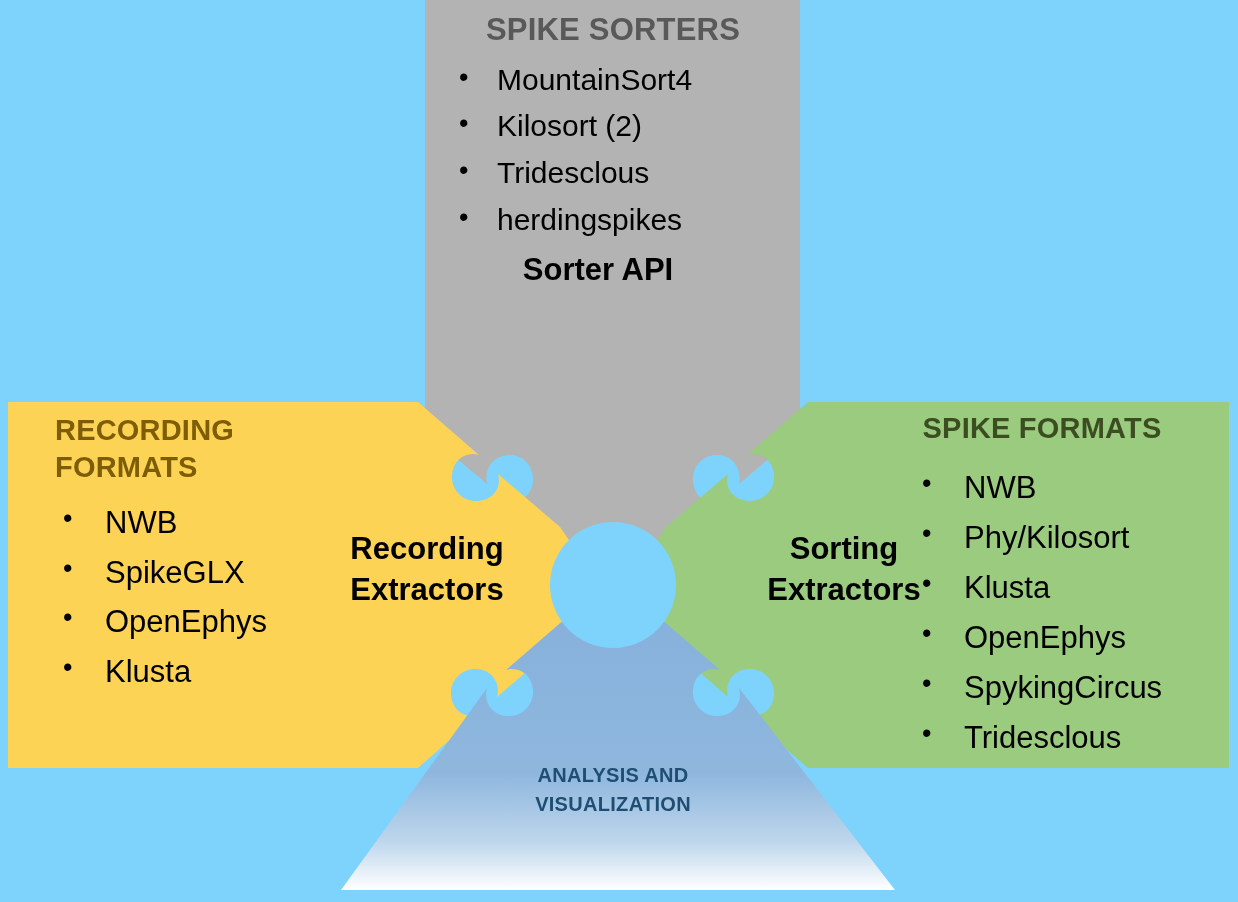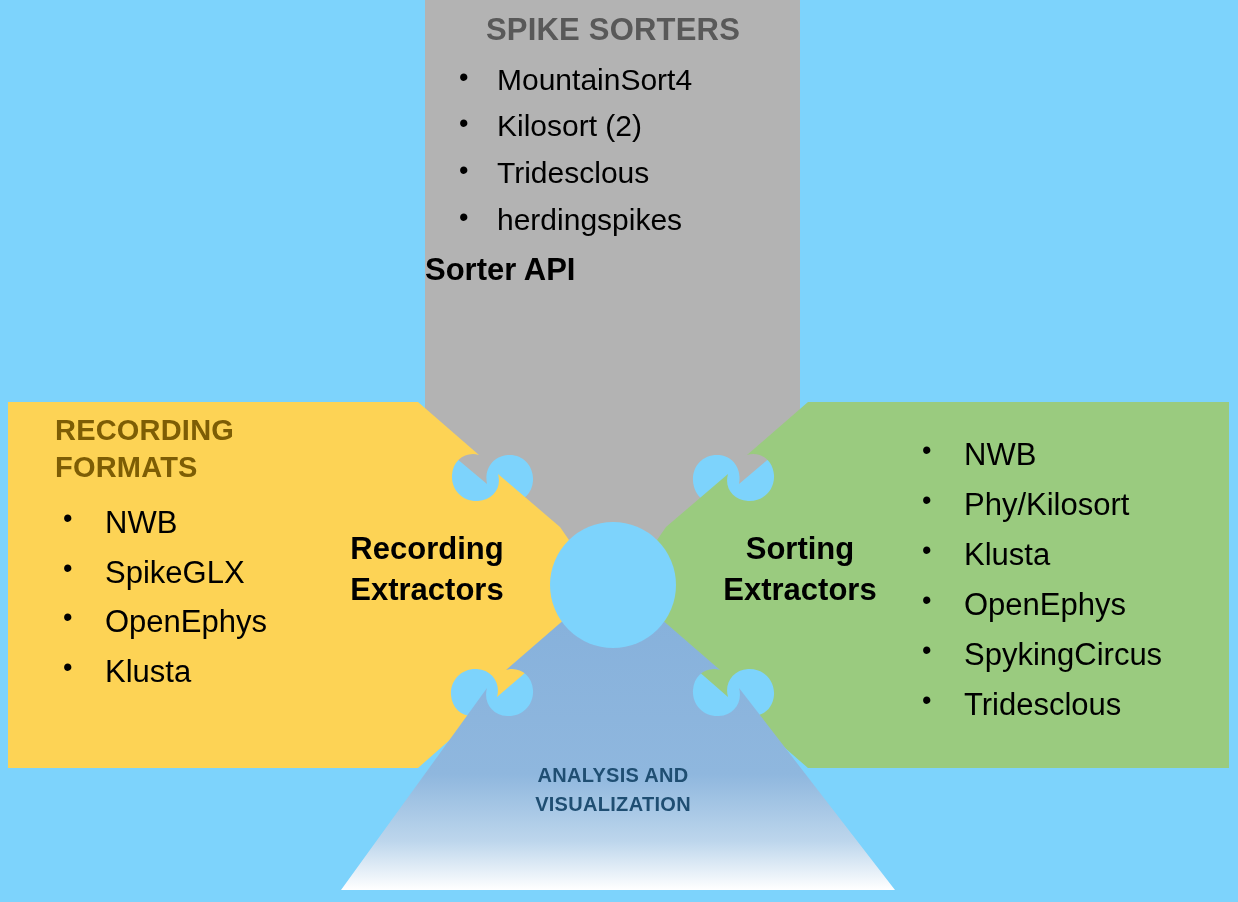--- a/index.html
+++ b/index.html
@@ -63,20 +63,21 @@
   }
   #sorters-list li::before {
     content: "\2022";
     position: absolute;
     left: 8px;
     top: -1px;
     font-size: 27px;
   }
   #sorter-api {
     margin-top: 8px;
+    text-align: center;
     font-size: 31px;
     font-weight: bold;
     color: #000;
     padding-right: 30px;
   }
 
   
   #rec-block {
     left: 55px;
     top: 412px;
@@ -146,21 +147,21 @@
     left: 308px;
     top: 528px;
     width: 238px;
     text-align: center;
     font-size: 31px;
     font-weight: bold;
     color: #000;
     line-height: 1.33;
   }
   #sort-extractors {
-    left: 684px;
+    left: 728px;
     top: 528px;
     width: 232px;
     text-align: center;
     font-size: 31px;
     font-weight: bold;
     color: #000;
     line-height: 1.33;
   }
 
   
@@ -284,20 +285,21 @@
     </div>
     <ul id="rec-list">
       <li>NWB</li>
       <li>SpikeGLX</li>
       <li>OpenEphys</li>
       <li>Klusta</li>
     </ul>
   </div>
 
   <div class="layer" id="spk-block">
+    <div class="hd">SPIKE FORMATS</div>
     <ul id="spk-list">
       <li>NWB</li>
       <li>Phy/Kilosort</li>
       <li>Klusta</li>
       <li>OpenEphys</li>
       <li>SpykingCircus</li>
       <li>Tridesclous</li>
     </ul>
   </div>
 

